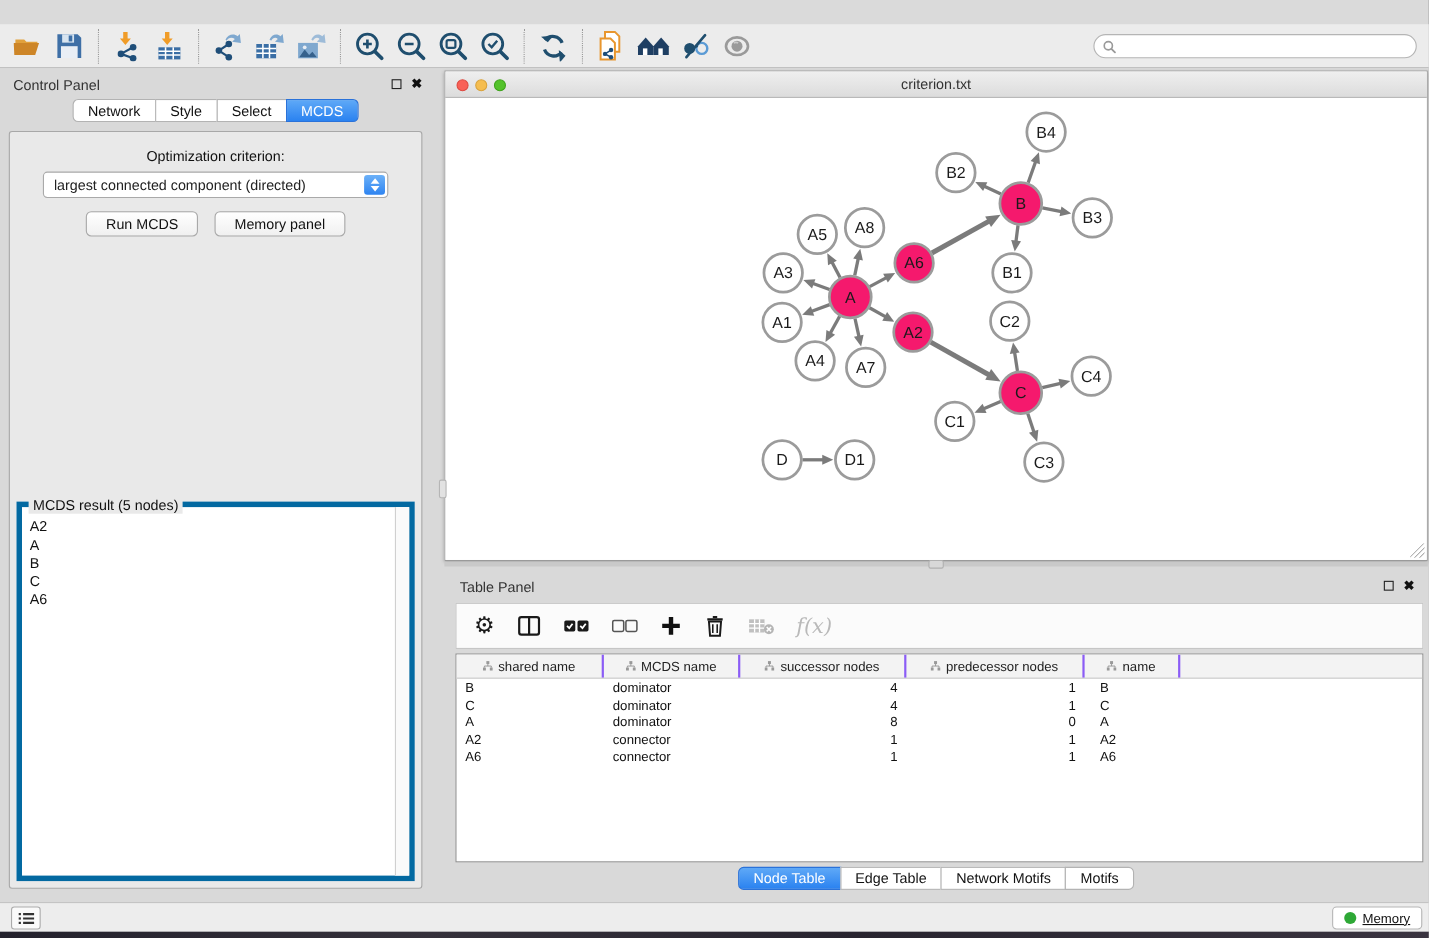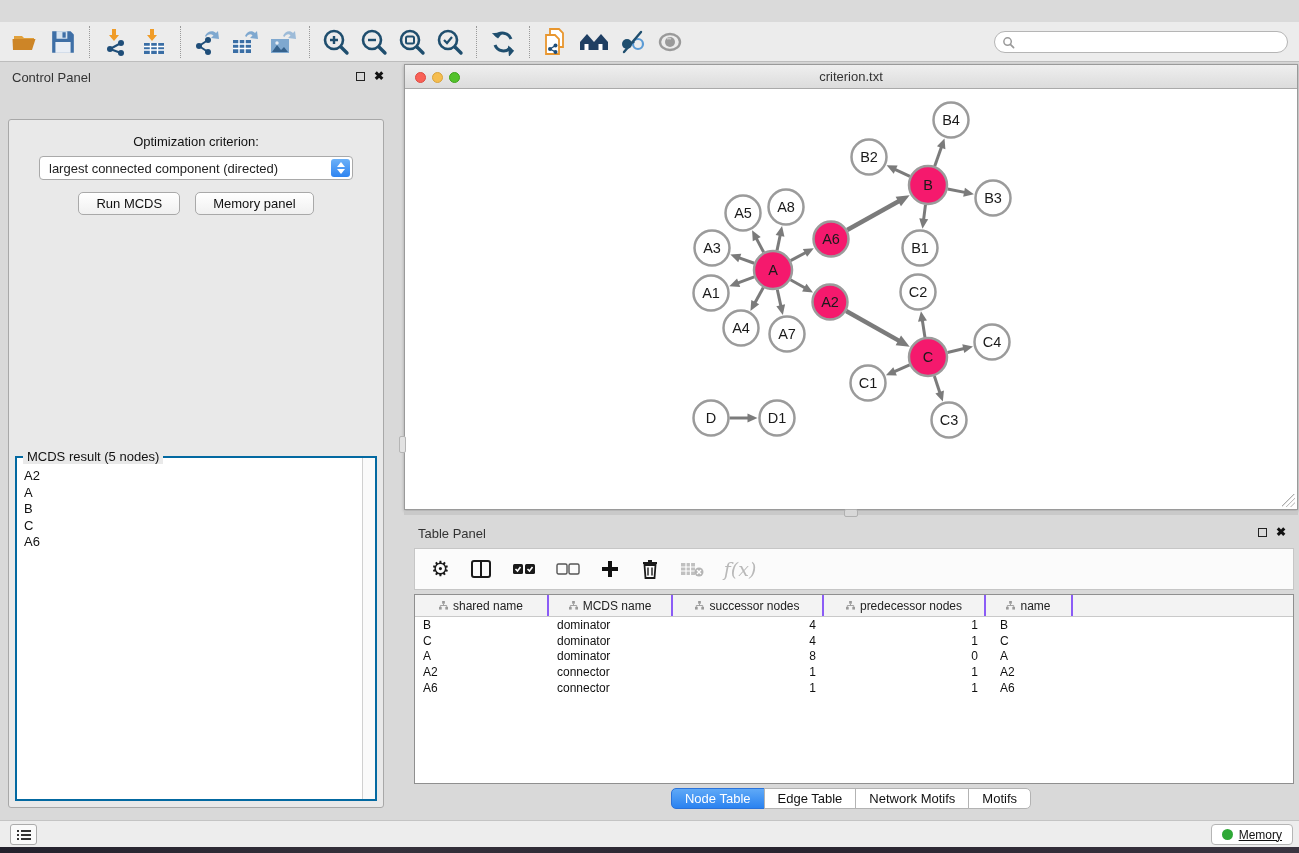--- a/index.html
+++ b/index.html
@@ -57,21 +57,21 @@
                     background:linear-gradient(#6cb1f8,#2e84f1); display:flex; flex-direction:column;
                     align-items:center; justify-content:center; gap:2px; }
   .chev-up { width:0; height:0; border-left:4px solid transparent; border-right:4px solid transparent;
              border-bottom:5px solid #fff; }
   .chev-down { width:0; height:0; border-left:4px solid transparent; border-right:4px solid transparent;
                border-top:5px solid #fff; }
   .btn-row { position:absolute; top:72px; left:0; right:0; display:flex; justify-content:center; gap:15px; }
   .mac-btn { height:23px; padding:0 17px; background:linear-gradient(#ffffff,#f0f0f0);
              border:1px solid #a9a9a9; border-radius:5px; font-size:13px; color:#111; line-height:21px; }
   .result-box { position:absolute; left:6px; right:6px; top:336px; bottom:6px;
-                border:2px solid #0369a1; background:#fff; }
+                border:5px solid #0369a1; background:#fff; }
   .result-legend { position:absolute; top:-9px; left:6px; background:#e9e9e9; padding:0 4px;
                    font-size:13px; color:#111; }
   .result-list { position:absolute; left:0; top:4px; bottom:0; right:14px; padding:6px 0 0 7px;
                  font-size:13px; line-height:16.5px; color:#111; overflow:hidden; }
   .scroll-track { position:absolute; right:0; top:0; bottom:0; width:13px; background:#fafafa;
                   border-left:1px solid #d0d0d0; }
 
   
   .network-window { position:absolute; left:404px; top:2px; width:894px; height:446px;
                     background:#fff; border:1px solid #9a9a9a; box-shadow:0 1px 3px rgba(0,0,0,.25); }
@@ -282,20 +282,26 @@
   <div class="workspace">
 
     <div class="control-panel">
       <div class="panel-header">
         <span class="ph-title">Control Panel</span>
         <span class="ph-btns">
           <span class="float-glyph"></span>
           <span class="close-glyph">✖</span>
         </span>
       </div>
+      <div class="seg-tabs" id="control-tabs">
+          <div class="seg-tab">Network</div>
+          <div class="seg-tab">Style</div>
+          <div class="seg-tab">Select</div>
+          <div class="seg-tab active">MCDS</div>
+        </div>
       <div class="cp-body">
         <div class="opt-label">Optimization criterion:</div>
         <div class="criterion-select">
           <span>largest connected component (directed)</span>
           <span class="select-stepper">
             <span class="chev-up"></span>
               <span class="chev-down"></span>
           </span>
         </div>
         <div class="btn-row">

